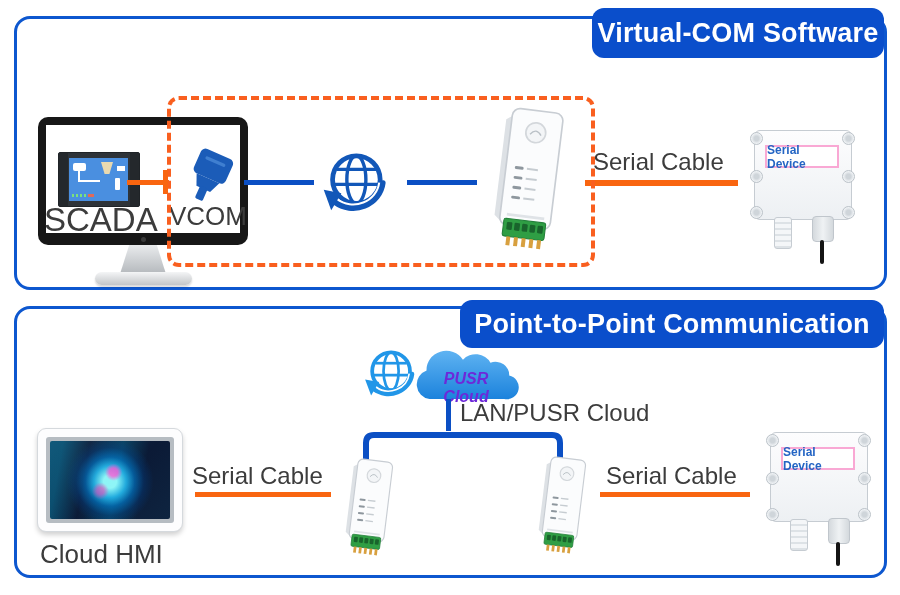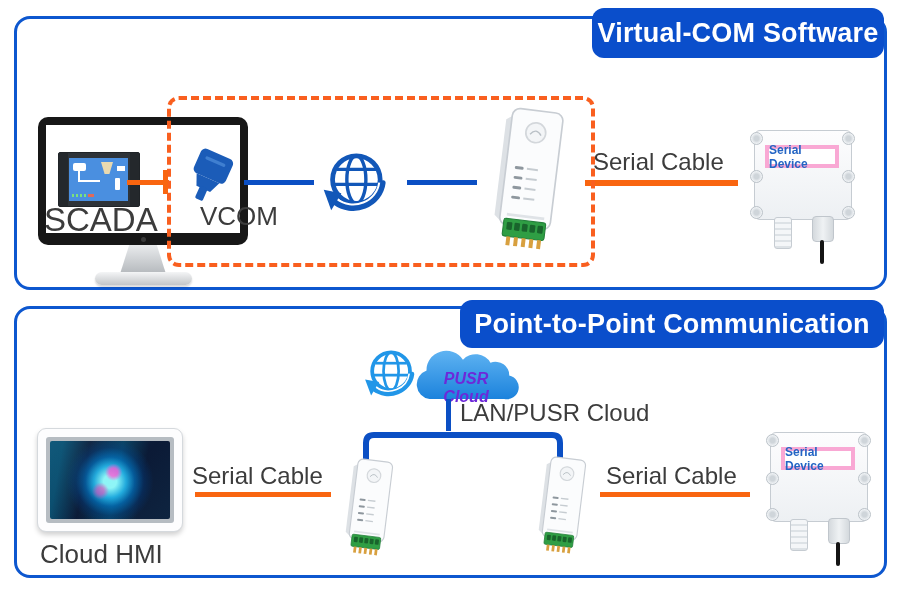--- a/index.html
+++ b/index.html
@@ -79,21 +79,21 @@
       linear-gradient(100deg, rgba(0,210,255,.25) 10%, transparent 30%, rgba(0,210,255,.2) 55%, transparent 75%),
       linear-gradient(135deg,#16304e 0%,#0b1a36 55%,#0e2440 100%);}
 
   
   .sdbox{position:absolute;z-index:2;}
   .sd-body{position:absolute;left:2px;top:4px;width:96px;height:88px;border-radius:6px;
            background:linear-gradient(#fdfdfe,#edf0f3);border:1px solid #c6ccd2;}
   .sd-screw{position:absolute;width:11px;height:11px;border-radius:50%;border:1px solid #bcc3c9;
             background:radial-gradient(circle,#cfd5da 0 30%,#eef1f4 65%);}
   .sd-label{position:absolute;left:13px;top:19px;width:74px;height:23px;background:#fff;
-            border:4px solid #f9a8d4;color:#2465c4;font-weight:bold;font-size:12px;
+            border:2px solid #f9a8d4;color:#2465c4;font-weight:bold;font-size:12px;
             display:flex;align-items:center;justify-content:center;box-sizing:border-box;}
   .sd-vent{position:absolute;left:22px;top:91px;width:16px;height:30px;border:1px solid #c6ccd2;border-radius:3px;
            background:repeating-linear-gradient(#f4f6f8 0 4px,#dde2e6 4px 6px);}
   .sd-gland{position:absolute;left:60px;top:90px;width:20px;height:24px;border:1px solid #c0c6cc;
             border-radius:4px;background:linear-gradient(90deg,#d4d9dd,#eff2f4,#d4d9dd);}
   .sd-wire{position:absolute;left:68px;top:114px;width:4px;height:24px;background:#141414;border-radius:2px;}
 </style>
 </head>
 <body>
 
@@ -129,21 +129,21 @@
   <div class="icon-slot" style="left:178px;top:147px;width:62px;height:58px;">
     <svg viewBox="0 0 70 70">
       <g transform="rotate(24 35 35)">
         <rect x="14" y="6" width="42" height="32" rx="6" fill="#1b5cb8"></rect>
         <rect x="22" y="14" width="26" height="4" rx="2" fill="#3f7fd0"></rect>
         <path d="M20,38 h30 l-6,14 h-18 z" fill="#1b5cb8"></path>
         <rect x="30" y="50" width="10" height="16" rx="2" fill="#1b5cb8"></rect>
       </g>
     </svg>
   </div>
-  <div class="lbl" style="left:169px;top:202px;width:76px;font-size:26px;margin-left:31px;">VCOM</div>
+  <div class="lbl" style="left:169px;top:202px;width:76px;font-size:26px;">VCOM</div>
 
   <div id="dashbox"></div>
   <div class="oline" style="left:127px;top:180px;width:42px;height:5px;"></div>
   <div id="tbar"></div>
   <div class="bline" style="left:244px;top:180px;width:70px;height:5px;"></div>
 
   <div class="icon-slot" style="left:321px;top:149px;width:68px;height:68px;">
     <svg viewBox="0 0 100 100">
       <g stroke="#1257b8" fill="none">
         <circle cx="52" cy="45" r="35" stroke-width="7"></circle>

